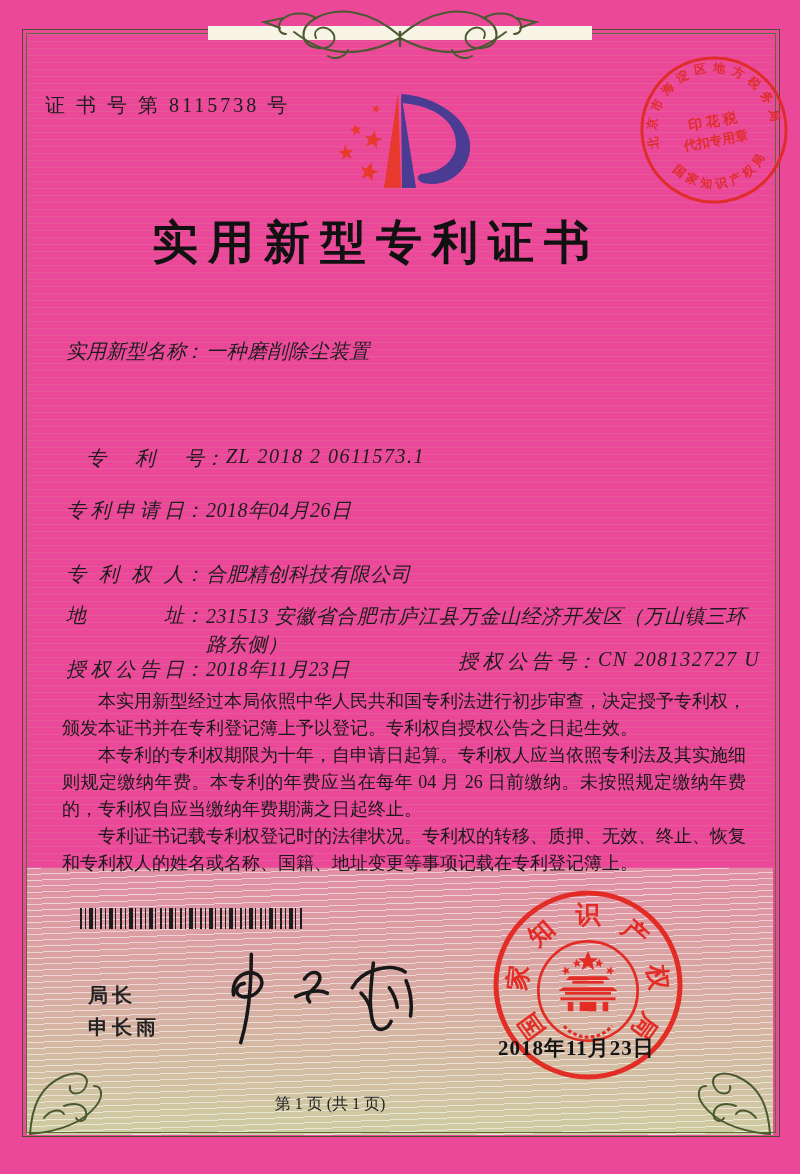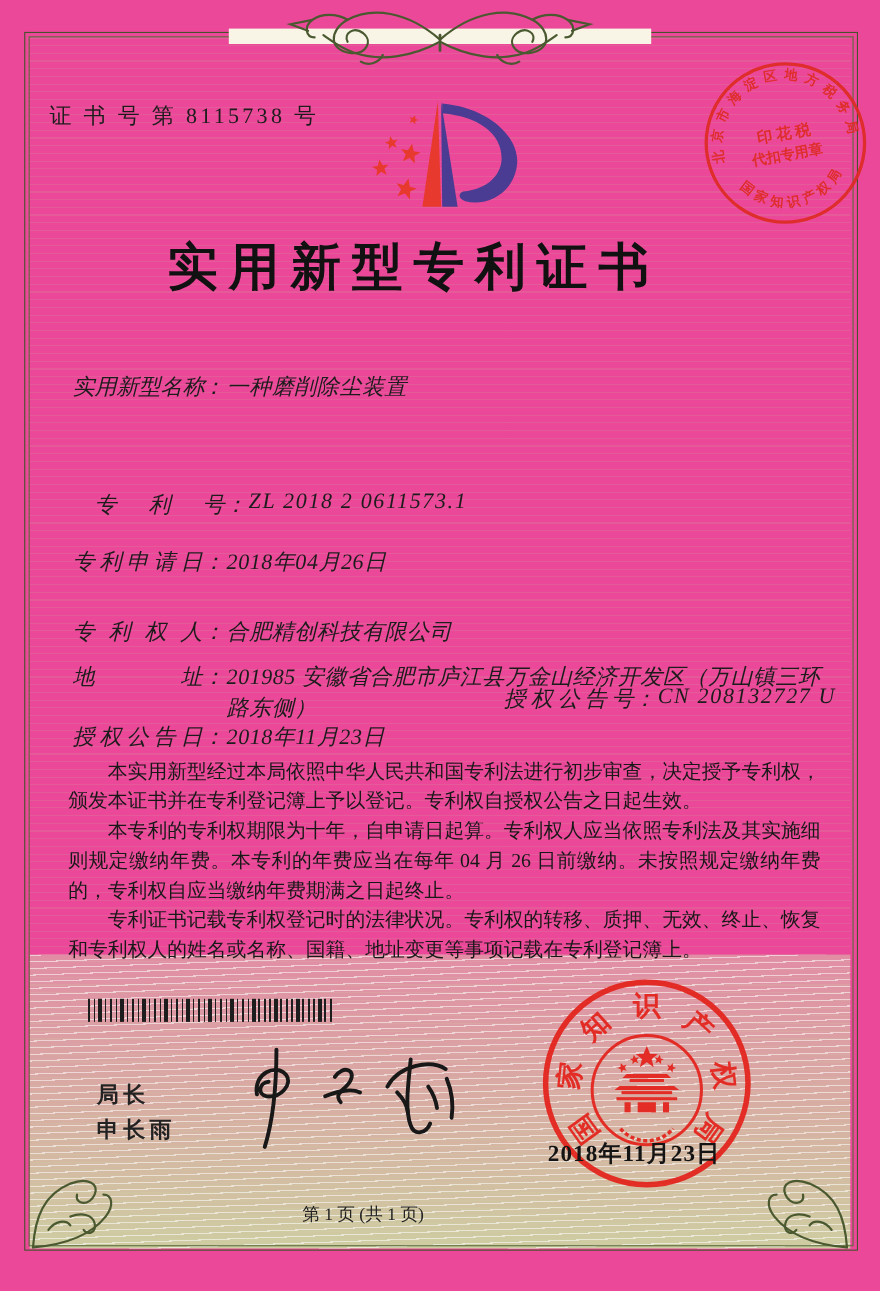--- a/index.html
+++ b/index.html
@@ -126,26 +126,26 @@
   <div class="field" style="left:66px;top:445px;margin-left:20px;">
     <span class="flabel">专利号</span><span class="fcolon">：</span><span class="fvalue" style="letter-spacing:1.5px;">ZL 2018 2 0611573.1</span>
   </div>
   <div class="field" style="left:66px;top:497px;">
     <span class="flabel">专利申请日</span><span class="fcolon">：</span><span class="fvalue">2018年04月26日</span>
   </div>
   <div class="field" style="left:66px;top:549px;margin-top:12px;">
     <span class="flabel">专利权人</span><span class="fcolon">：</span><span class="fvalue">合肥精创科技有限公司</span>
   </div>
   <div class="field" style="left:66px;top:602px;">
-    <span class="flabel">地址</span><span class="fcolon">：</span><span class="fvalue wrap">201985 安徽省合肥市庐江县万金山经济开发区（万山镇三环路东侧）</span>
+    <span class="flabel">地址</span><span class="fcolon">：</span><span class="fvalue wrap">231513 安徽省合肥市庐江县万金山经济开发区（万山镇三环路东侧）</span>
   </div>
   <div class="field" style="left:66px;top:656px;">
     <span class="flabel">授权公告日</span><span class="fcolon">：</span><span class="fvalue">2018年11月23日</span>
   </div>
-  <div class="field" style="left:458px;top:622px;">
+  <div class="field" style="left:458px;top:648px;">
     <span class="flabel">授权公告号</span><span class="fcolon">：</span><span class="fvalue" style="letter-spacing:1.5px;">CN 208132727 U</span>
   </div>
 
   <div class="body-text">
     <p>本实用新型经过本局依照中华人民共和国专利法进行初步审查，决定授予专利权，颁发本证书并在专利登记簿上予以登记。专利权自授权公告之日起生效。</p>
     <p>本专利的专利权期限为十年，自申请日起算。专利权人应当依照专利法及其实施细则规定缴纳年费。本专利的年费应当在每年 04 月 26 日前缴纳。未按照规定缴纳年费的，专利权自应当缴纳年费期满之日起终止。</p>
     <p>专利证书记载专利权登记时的法律状况。专利权的转移、质押、无效、终止、恢复和专利权人的姓名或名称、国籍、地址变更等事项记载在专利登记簿上。</p>
   </div>
 
   <div class="barcode"></div>

